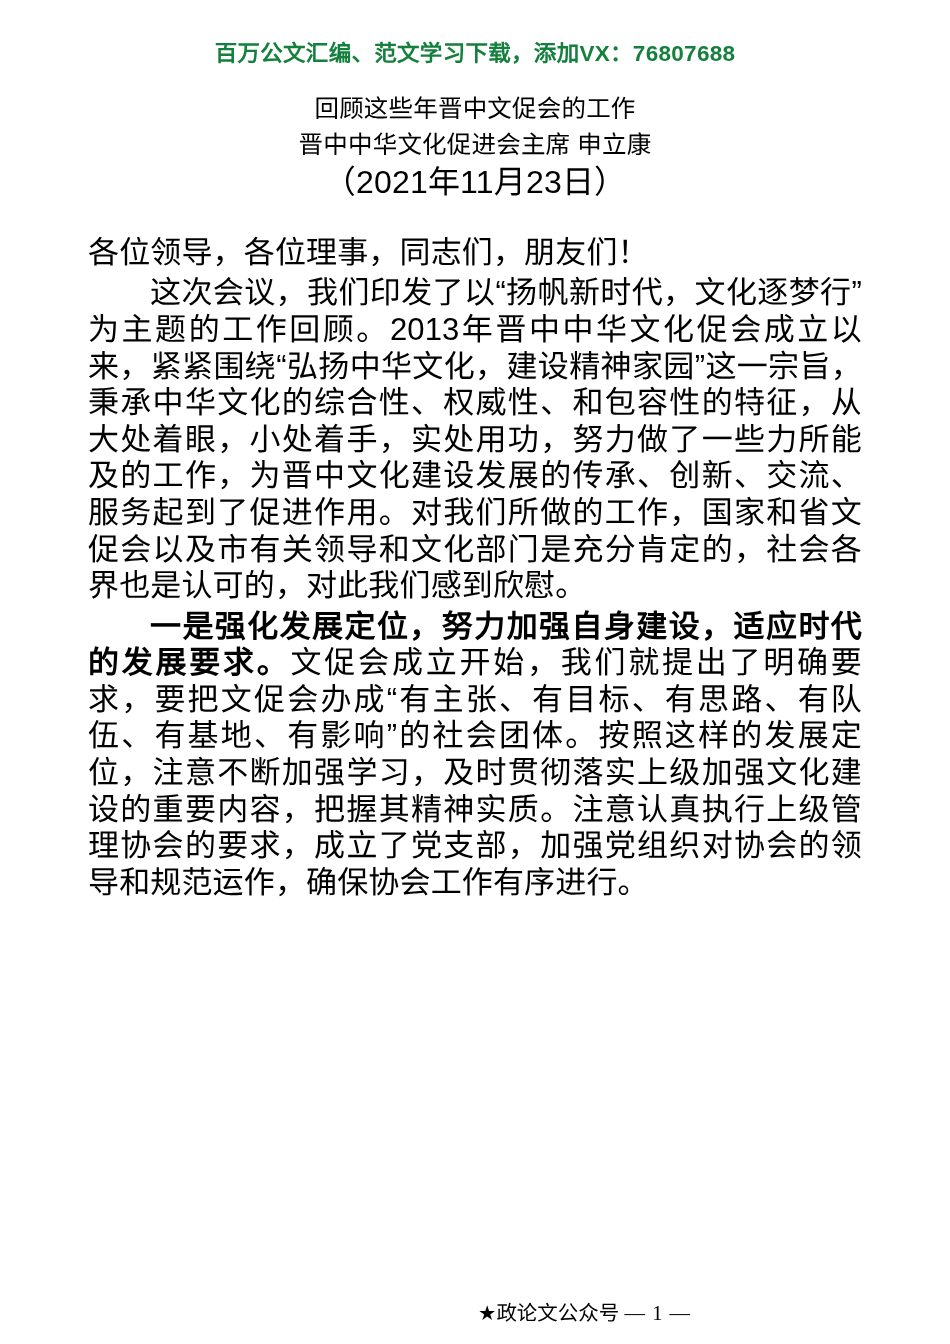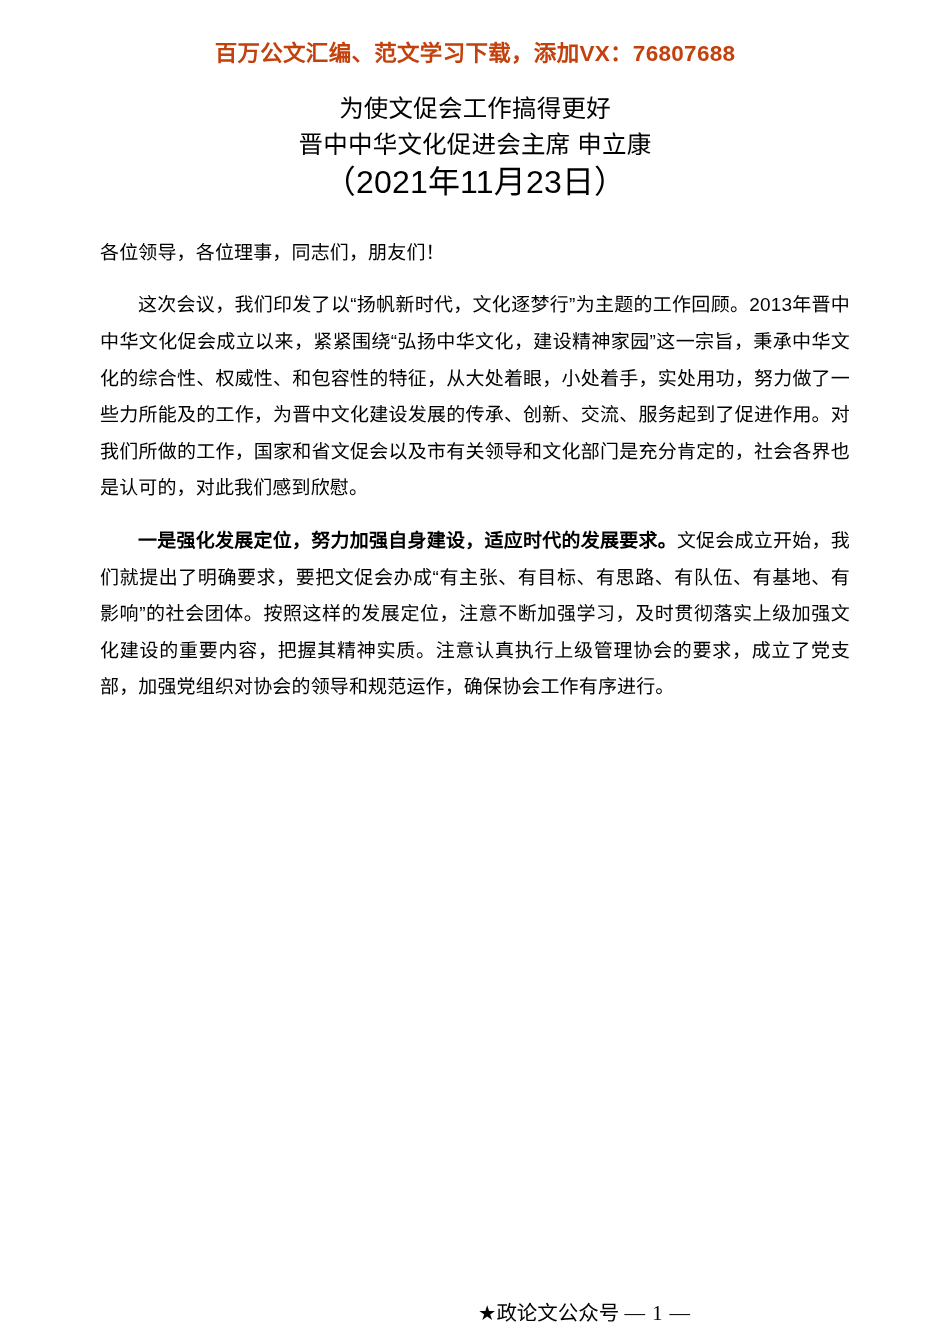--- a/index.html
+++ b/index.html
@@ -25,21 +25,21 @@
 
   
   .promo-banner {
     width: 100%;
     text-align: center;
     margin-top: 42px;
     line-height: 1.1;
   }
   .promo-text {
     display: inline-block;
-    color: #c2410c;
+    color: #15803d;
     font-size: 22.5px;
     font-weight: 700;
     letter-spacing: 0.3px;
     white-space: nowrap;
   }
 
   
   .title-block {
     margin-top: 24px;
     text-align: center;
@@ -57,26 +57,26 @@
   .title-line.dateline {
     font-size: 32px;
     line-height: 38px;
   }
 
   
   .body-block {
     margin-top: 34px;
   }
   .para {
-    font-size: 19px;
+    font-size: 31px;
     line-height: 36.6px;
     text-align: justify;
     text-justify: inter-ideograph;
     letter-spacing: 0.15px;
-    margin: 16px;
+    margin: 4px;
     text-indent: 2em;
     word-break: break-all;
   }
   .para.no-indent {
     text-indent: 0;
   }
   .para .lead {
     font-weight: 700;
   }
 
@@ -104,21 +104,21 @@
 </head>
 <body>
 
 <div class="page">
 
   <div class="promo-banner">
     <span class="promo-text">百万公文汇编、范文学习下载，添加VX：76807688</span>
   </div>
 
   <div class="title-block">
-    <div class="title-line">为使文促会工作搞得更好</div>
+    <div class="title-line">回顾这些年晋中文促会的工作</div>
     <div class="title-line byline">晋中中华文化促进会主席  申立康</div>
     <div class="title-line dateline">（2021年11月23日）</div>
   </div>
 
   <div class="body-block">
 
     <p class="para no-indent">各位领导，各位理事，同志们，朋友们！</p>
 
 
     <p class="para">这次会议，我们印发了以“扬帆新时代，文化逐梦行”为主题的工作回顾。2013年晋中中华文化促会成立以来，紧紧围绕“弘扬中华文化，建设精神家园”这一宗旨，秉承中华文化的综合性、权威性、和包容性的特征，从大处着眼，小处着手，实处用功，努力做了一些力所能及的工作，为晋中文化建设发展的传承、创新、交流、服务起到了促进作用。对我们所做的工作，国家和省文促会以及市有关领导和文化部门是充分肯定的，社会各界也是认可的，对此我们感到欣慰。</p>

